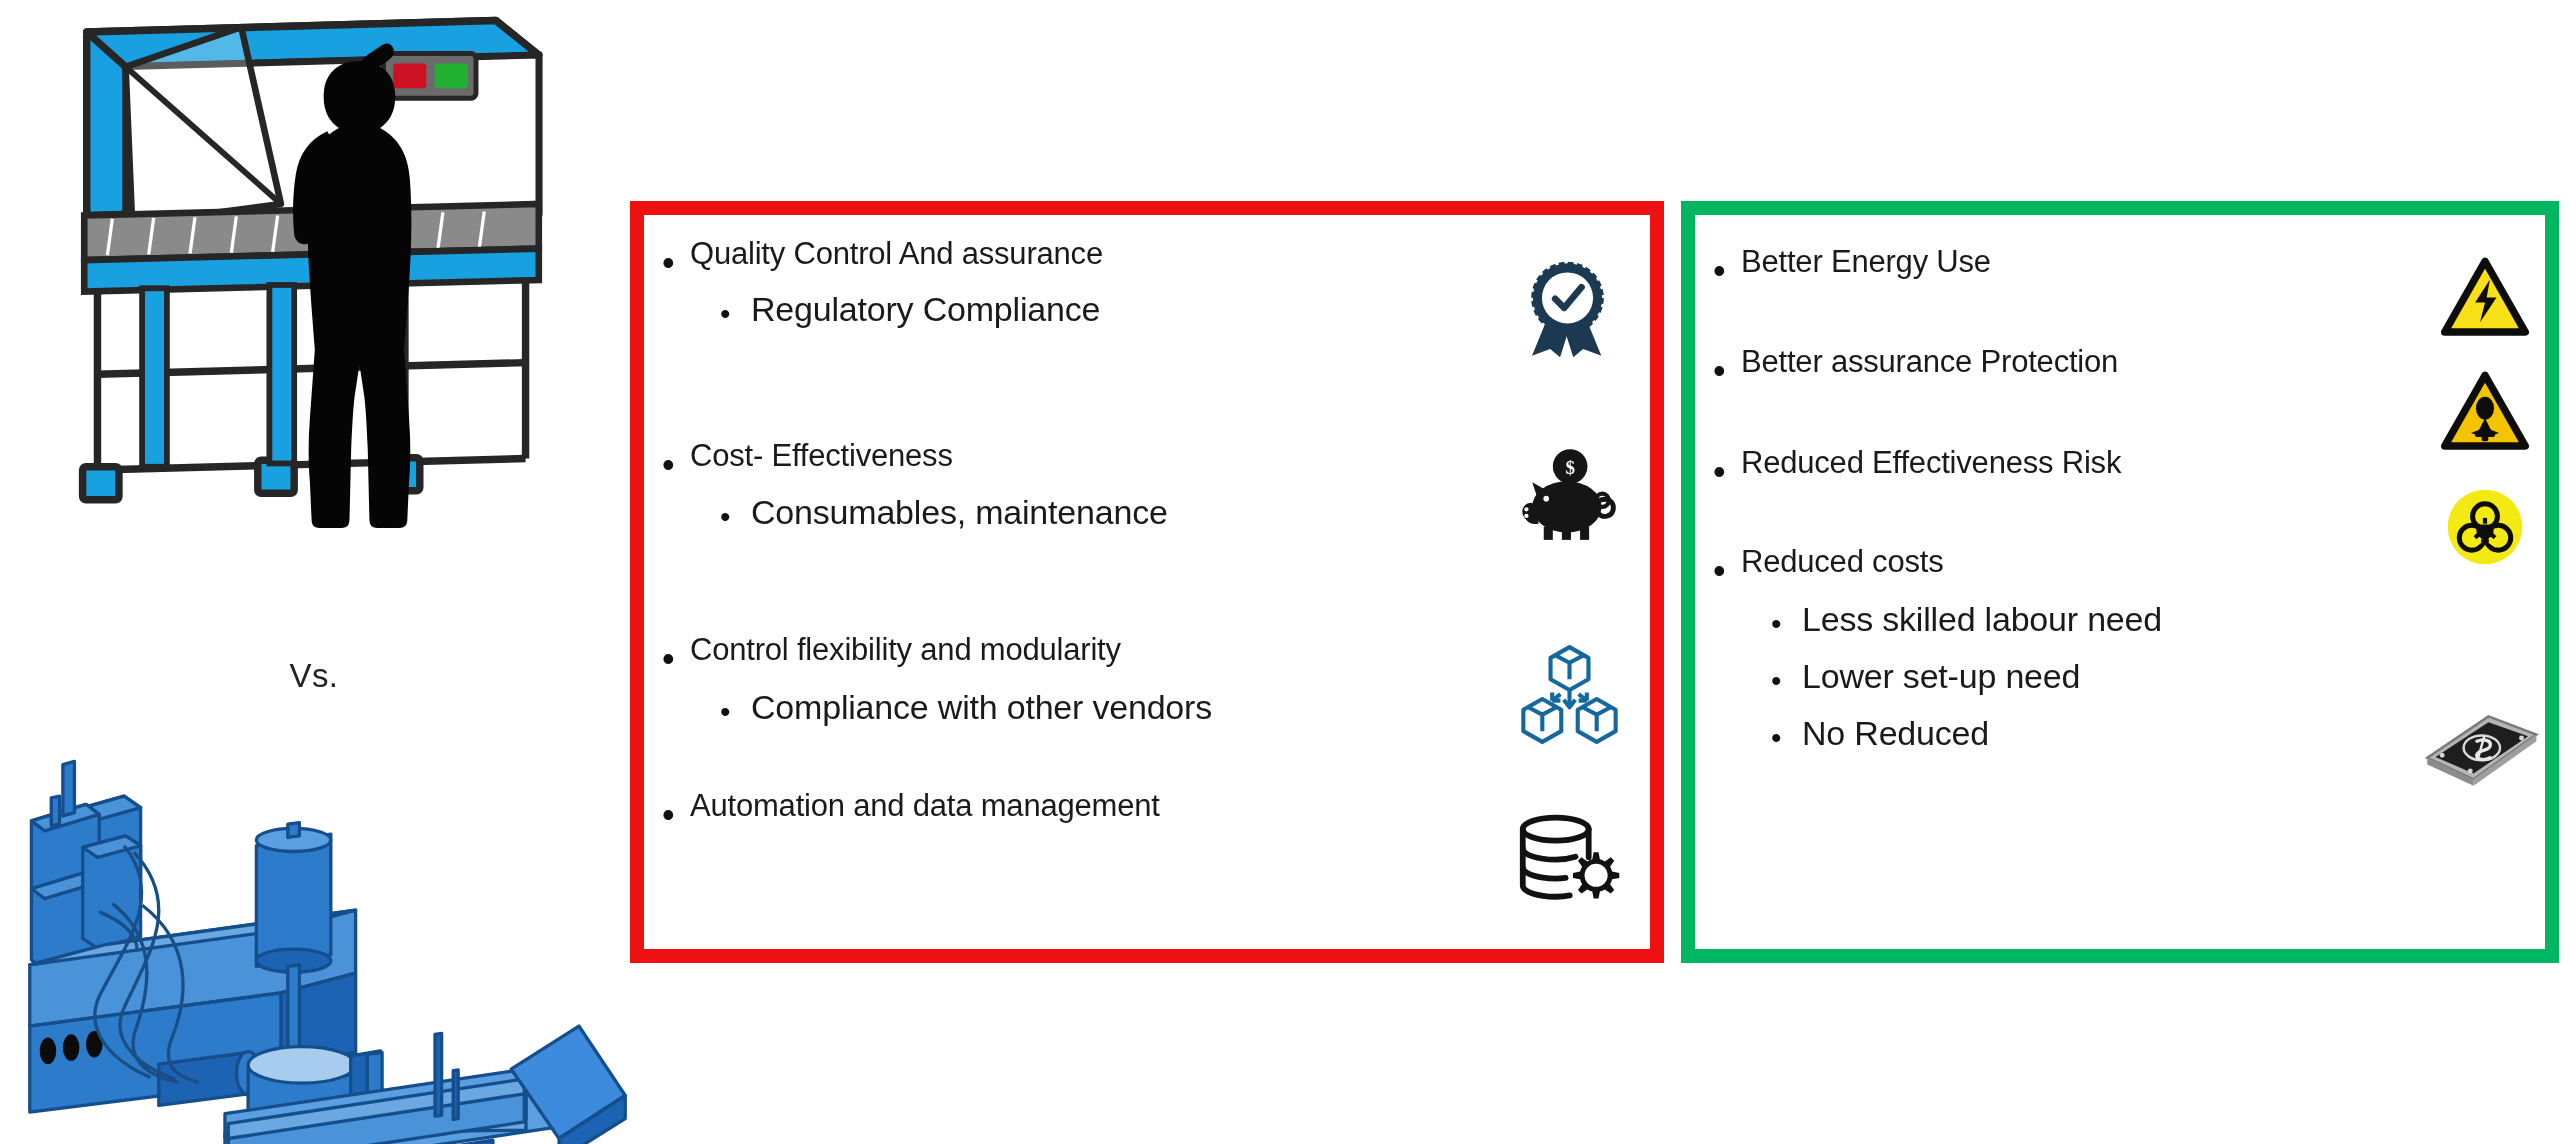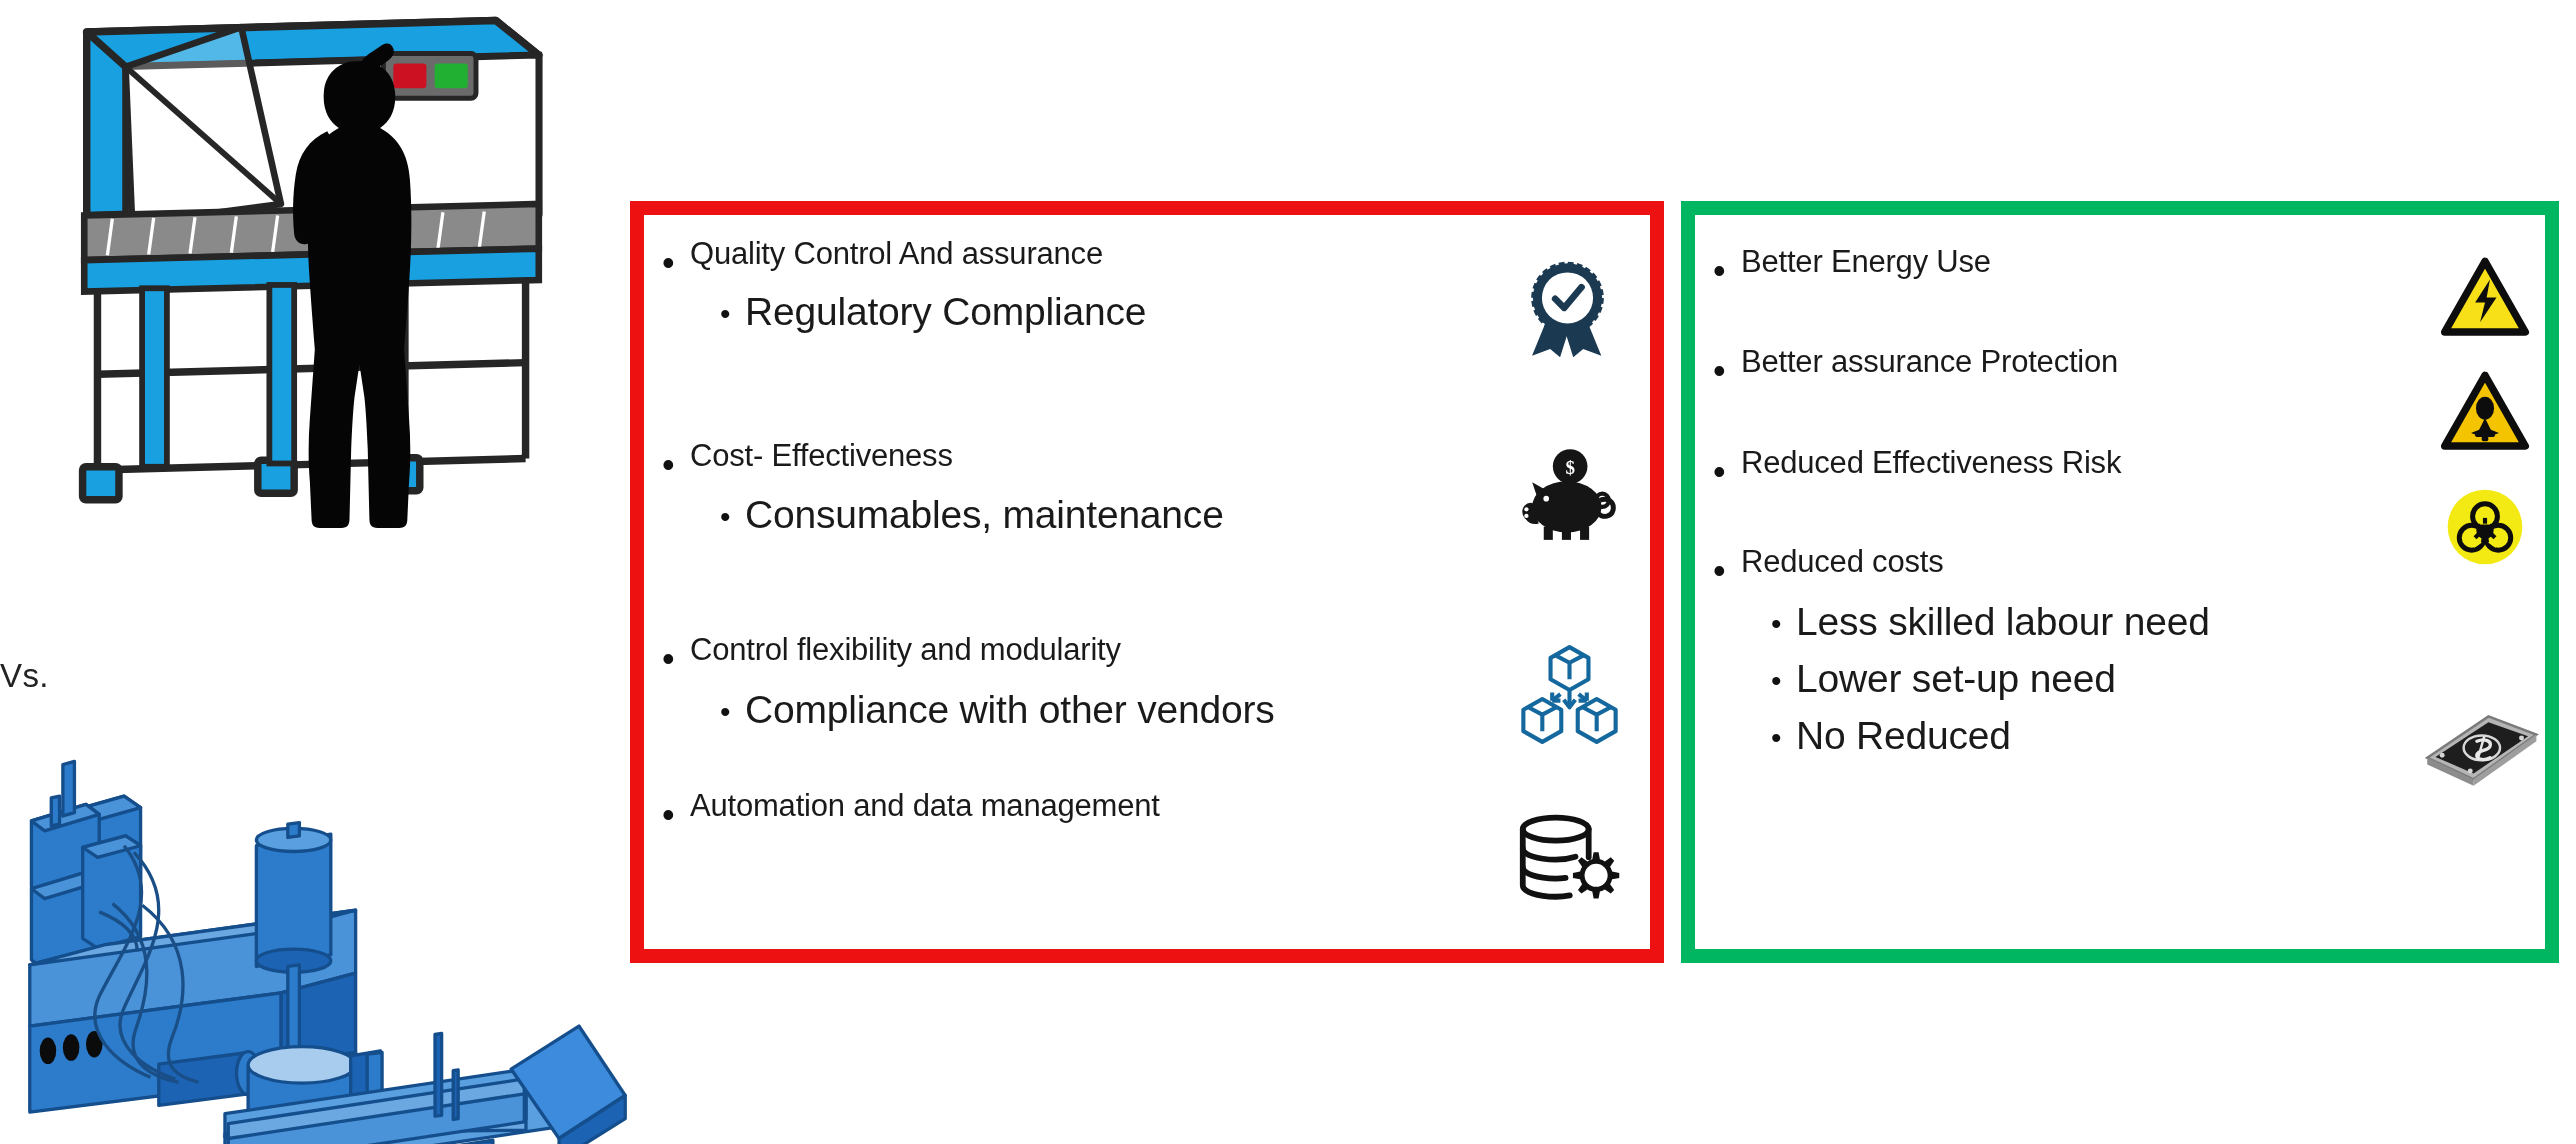--- a/index.html
+++ b/index.html
@@ -7,21 +7,21 @@
     width:2576px;height:1145px;position:relative;overflow:hidden;
     font-family:"Liberation Sans","DejaVu Sans",sans-serif;
     background:#ffffff;
   }
 
   
   #left-col{position:absolute;left:0;top:0;width:628px;height:1145px;}
 
   #cabinet-illustration{position:absolute;left:33px;top:6.6px;width:562px;height:546px;}
   #vs-label{
-    position:absolute;left:0;top:657px;width:628px;text-align:left;
+    position:absolute;left:0;top:657px;width:628px;text-align:center;
     font-size:33px;color:#222;letter-spacing:0.4px;
   }
   #automation-illustration{position:absolute;left:0px;top:748px;width:612px;height:389px;}
 
   
   #compare-area{position:absolute;left:0;top:0;width:2576px;height:1145px;}
 
   .panel{
     position:absolute;background:#ffffff;box-sizing:border-box;
   }
@@ -43,21 +43,21 @@
   .bullet{
     display:inline-block;width:28px;flex:0 0 28px;
     font-size:36px;line-height:1;color:#111;text-align:left;
     padding-top:6.6px;
   }
   .bullet.sub{width:25px;flex:0 0 25px;font-size:30px;padding-top:7.4px;}
   .txt{
     font-size:31px;line-height:1.05;color:#1a1a1a;white-space:nowrap;
     font-weight:400;letter-spacing:-0.2px;
   }
-  .txt.sub{font-size:39px;}
+  .txt.sub{font-size:34px;margin-left:6px;}
 
   
   .panel-icon{position:absolute;}
 
   
   svg{display:block;overflow:visible;}
 </style>
 </head>
 <body>
 

